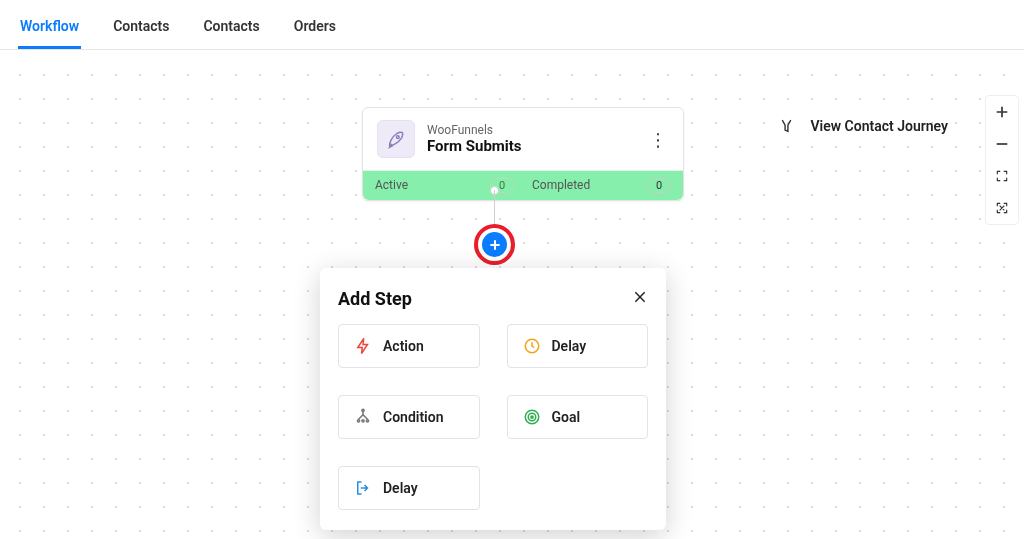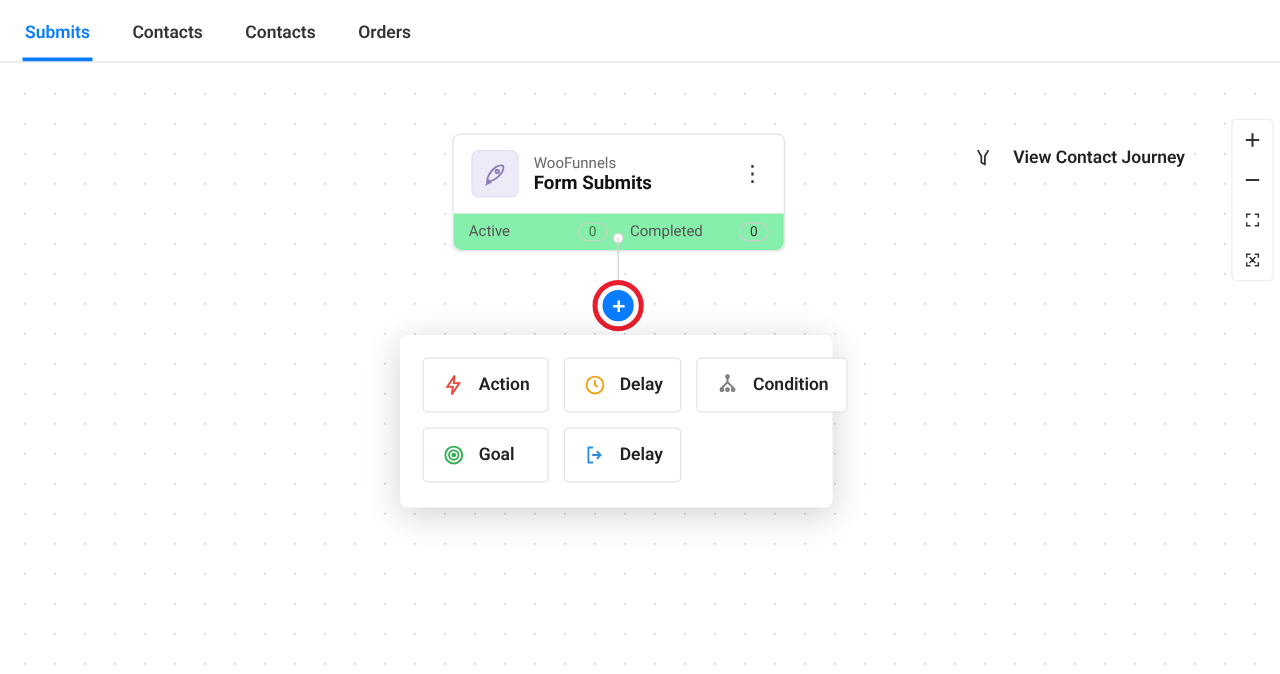--- a/index.html
+++ b/index.html
@@ -11,21 +11,21 @@
 
   .canvas { position: absolute; top: 55px; left: 0; right: 0; bottom: 0;
     background-image: radial-gradient(#dcdcdc 1px, transparent 1px);
     background-size: 24px 24px; background-position: 8px 8px; }
 
   .view-journey { position: absolute; top: 55px; right: 70px; display: flex; align-items: center; gap: 14px; font-size: 14px; font-weight: 600; color: #222; padding: 6px; cursor:pointer; }
 
   .controls { position: absolute; right: 5px; top: 40px; display: flex; flex-direction: column; gap: 0; background: #fff; border: 1px solid #eee; border-radius: 4px; }
   .ctrl { width: 32px; height: 32px; display: flex; align-items: center; justify-content: center; cursor: pointer; color: #444; font-size: 16px; font-weight: 600; }
 
-  .trigger-card { position: absolute; left: 362px; top: 52px; width: 266px; border: 1px solid #e3e3e3; border-radius: 6px; background: #fff; box-shadow: 0 1px 3px rgba(0,0,0,.05); }
+  .trigger-card { position: absolute; left: 362px; top: 52px; width: 322px; border: 1px solid #e3e3e3; border-radius: 6px; background: #fff; box-shadow: 0 1px 3px rgba(0,0,0,.05); }
   .trigger-body { display: flex; align-items: center; gap: 12px; padding: 12px 14px; }
   .trig-icon { width: 38px; height: 38px; background: #efeaf8; border: 1px solid #e5dff1; border-radius: 6px; display:flex; align-items:center; justify-content:center; }
   .trig-titlewrap { flex: 1; }
   .trig-source { font-size: 12px; color: #666; line-height: 1.2; }
   .trig-title { font-size: 15px; font-weight: 700; color: #111; }
   .trig-menu { width: 22px; text-align:center; font-size: 18px; color:#333; cursor:pointer; }
 
   .trigger-stats { display:flex; background:#86efac; border-top: 1px solid #ebf1f1; border-radius: 0 0 6px 6px; padding: 7px 12px; font-size:12px; color:#555; }
   .stat-lbl { flex:1; }
   .stat-val { width: 24px; text-align:center; font-size:11px; color:#3b7a3b; border:1px solid #bcd9bc; border-radius:10px; padding:0 4px; margin-right: 18px; }
@@ -34,29 +34,29 @@
   .connector { position:absolute; left: 494px; top: 135px; width: 1px; height: 52px; background: #cfcfcf; }
   .connector-dot { position:absolute; left: 490px; top: 131px; width: 9px; height: 9px; background: #fff; border:1px solid #cfcfcf; border-radius:50%; }
 
   .add-node { position:absolute; left: 474px; top: 169px; width: 41px; height: 41px; border: 4px solid #e91e2c; border-radius: 50%; display:flex; align-items:center; justify-content:center; cursor:pointer; background:#fff; }
   .add-node-inner { width: 25px; height: 25px; background:#0a7cff; border-radius:50%; color:#fff; display:flex; align-items:center; justify-content:center; font-size:19px; font-weight:700; }
 
   .popover { position:absolute; left: 320px; top: 213px; width: 346px; background:#fff; border-radius:6px; box-shadow: 0 6px 28px rgba(0,0,0,.18); padding: 18px 18px 20px; }
   .pop-head { display:flex; align-items:center; justify-content:space-between; margin-bottom: 14px; }
   .pop-title { font-size: 18px; font-weight:700; color:#111; }
   .pop-close { font-size: 20px; color:#333; cursor:pointer; }
-  .pop-grid { display:grid; grid-template-columns: 1fr 1fr 1fr; gap: 12px; }
+  .pop-grid { display:grid; grid-template-columns: 1fr 1fr; gap: 27px; }
   .step-opt { display:flex; align-items:center; gap:10px; border:1px solid #e3e3e3; border-radius:4px; padding: 11px 14px; cursor:pointer; font-size:14px; font-weight:600; color:#222; background:#fff; }
   .step-icn { width:20px; height:20px; display:flex; align-items:center; justify-content:center; }
 </style>
 </head>
 <body>
 
 <div class="tabs">
-  <div class="tab active">Submits</div>
+  <div class="tab active">Workflow</div>
   <div class="tab">Contacts</div>
   <div class="tab">Contacts</div>
   <div class="tab">Orders</div>
 </div>
 
 <div class="canvas">
 
   <div class="view-journey">
     <span class="step-icn">
       <svg width="17" height="17" viewBox="0 0 24 24" fill="none" stroke="#333" stroke-width="2">
@@ -117,20 +117,28 @@
 
   <div class="add-node">
     <span class="add-node-inner">
       <svg width="14" height="14" viewBox="0 0 24 24" stroke="#fff" stroke-width="3.5">
           <path d="M12 4v16M4 12h16"></path>
         </svg>
     </span>
   </div>
 
   <div class="popover">
+    <div class="pop-head">
+      <div class="pop-title">Add Step</div>
+      <div class="pop-close">
+        <svg width="16" height="16" viewBox="0 0 24 24" stroke="#222" stroke-width="2.2">
+            <path d="M5 5l14 14M19 5L5 19"></path>
+          </svg>
+      </div>
+    </div>
     <div class="pop-grid">
       <div class="step-opt">
         <span class="step-icn">
           <svg width="18" height="18" viewBox="0 0 24 24" fill="none" stroke="#e9493a" stroke-width="2">
               <path d="M13 2L5 14h6l-1 8 8-12h-6z"></path>
             </svg>
         </span>
         <span>Action</span>
       </div>
       <div class="step-opt">

